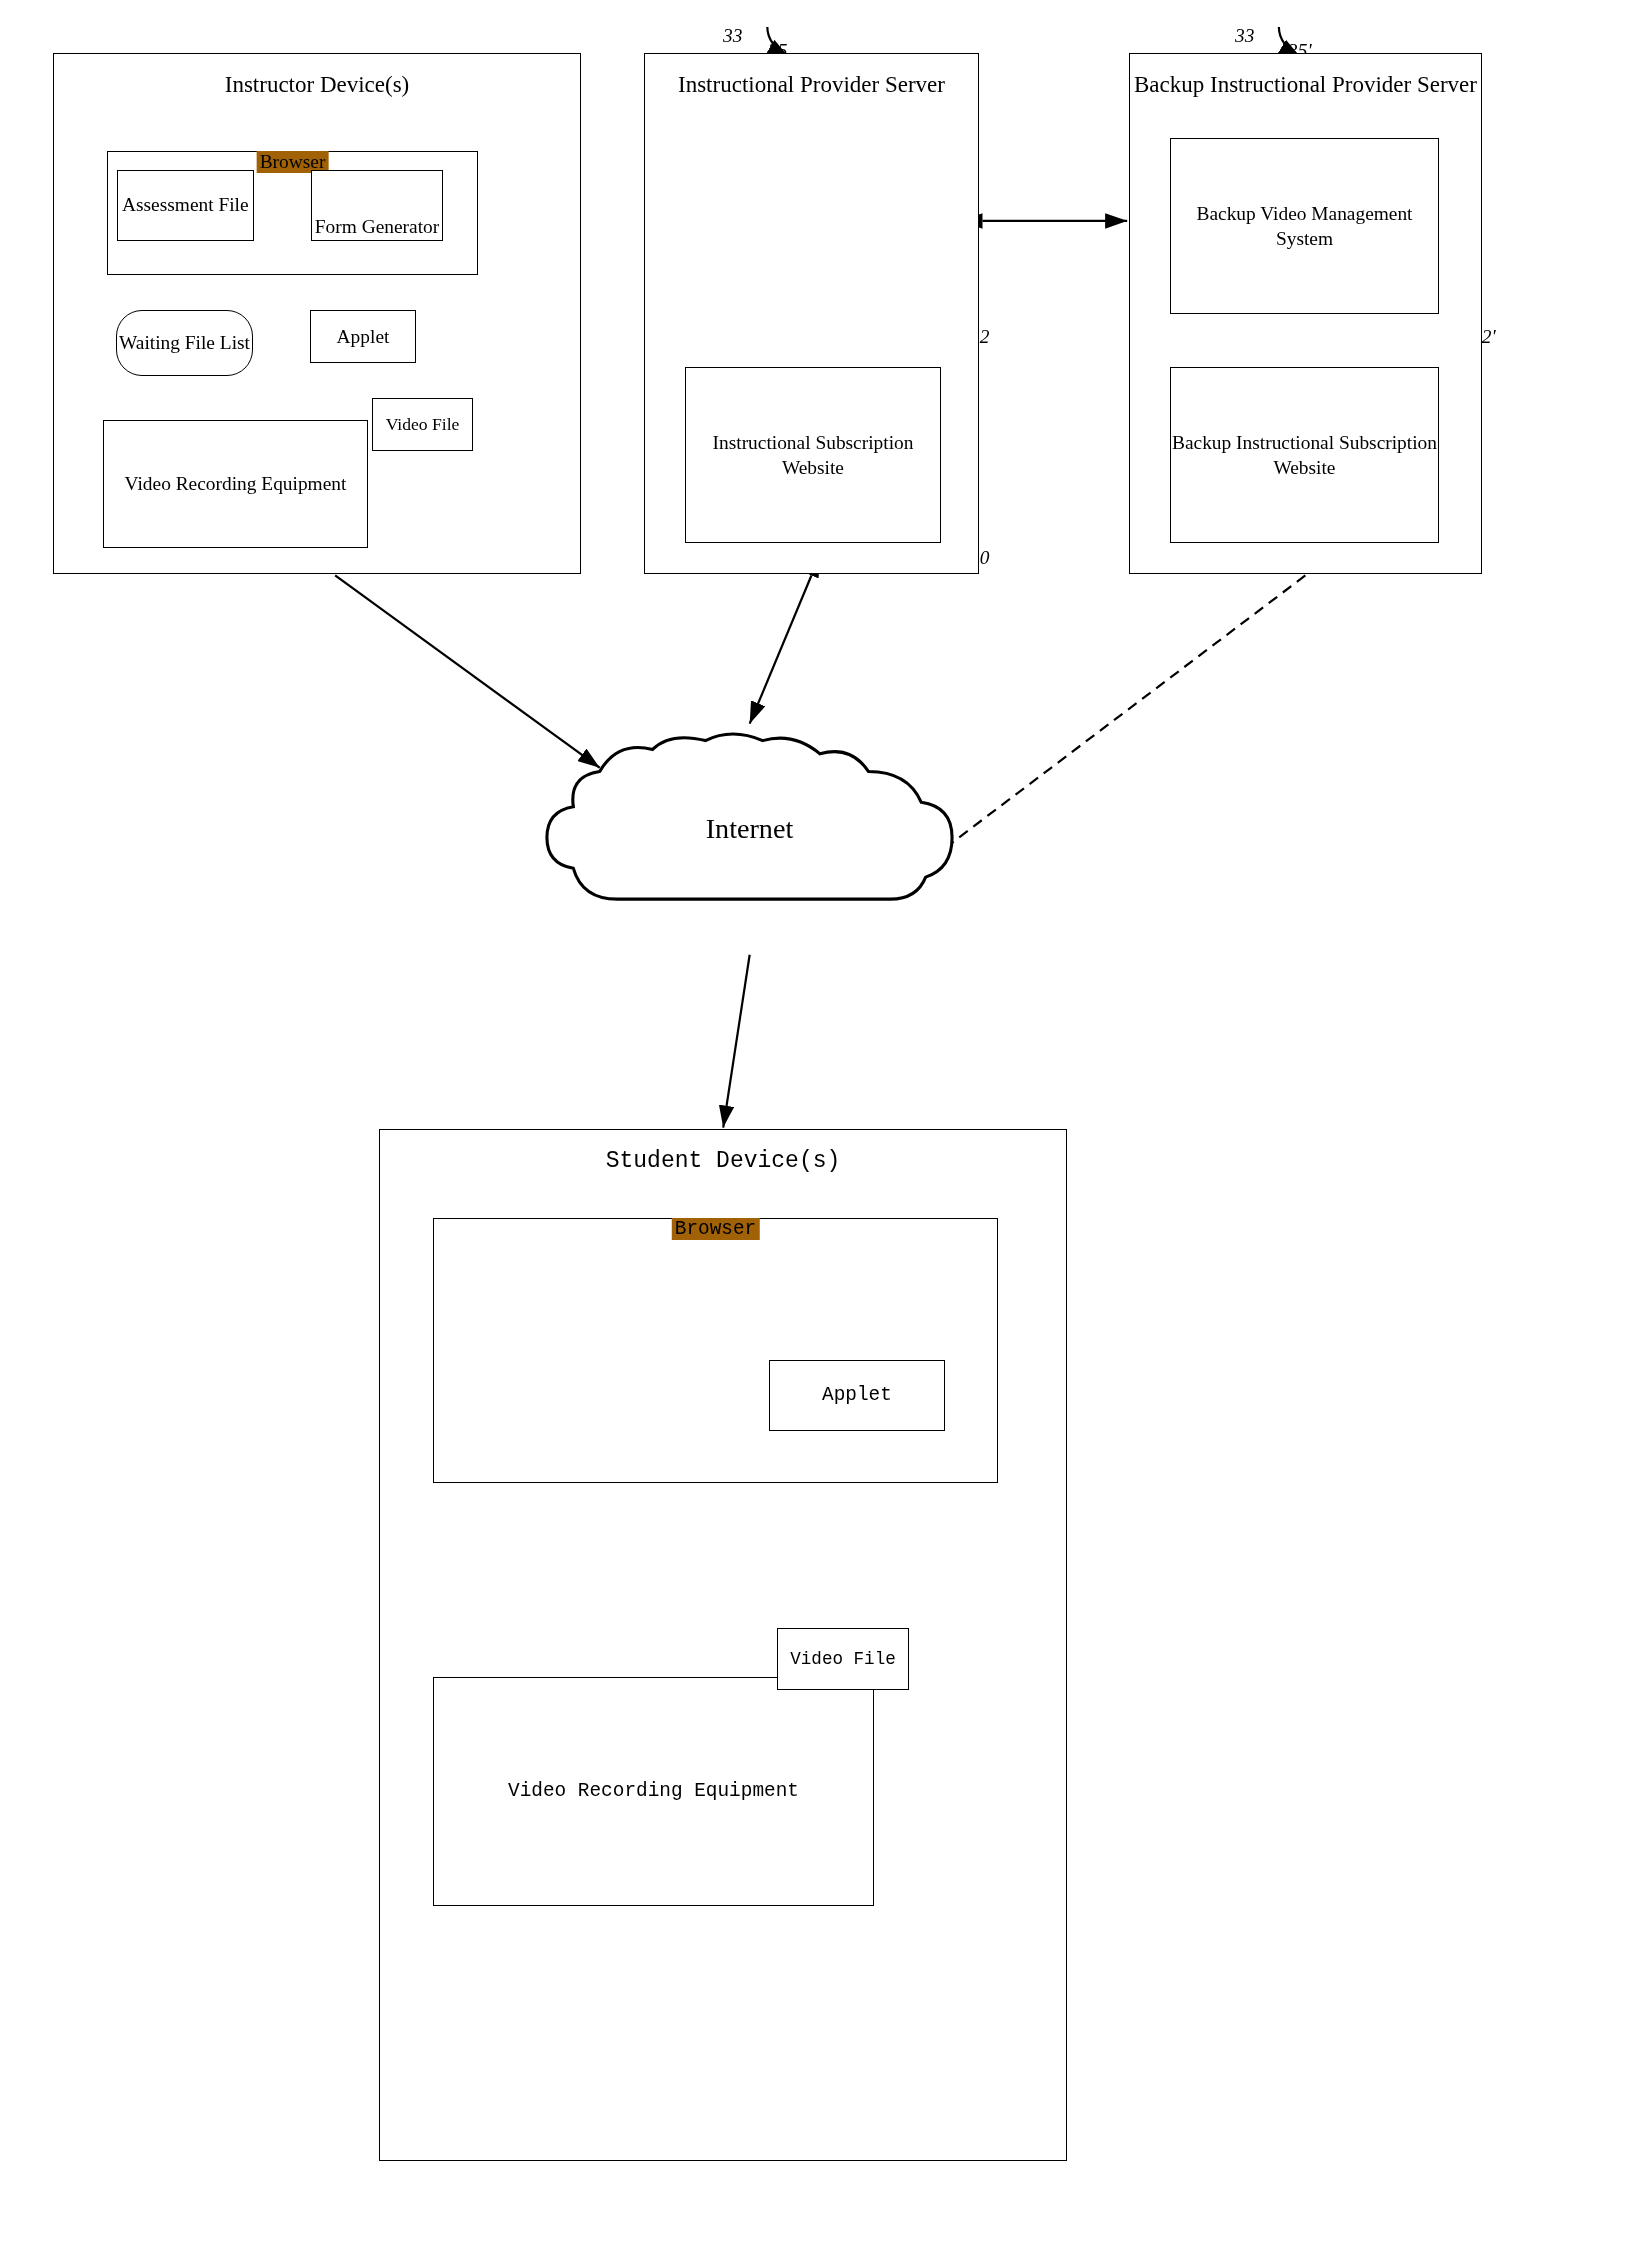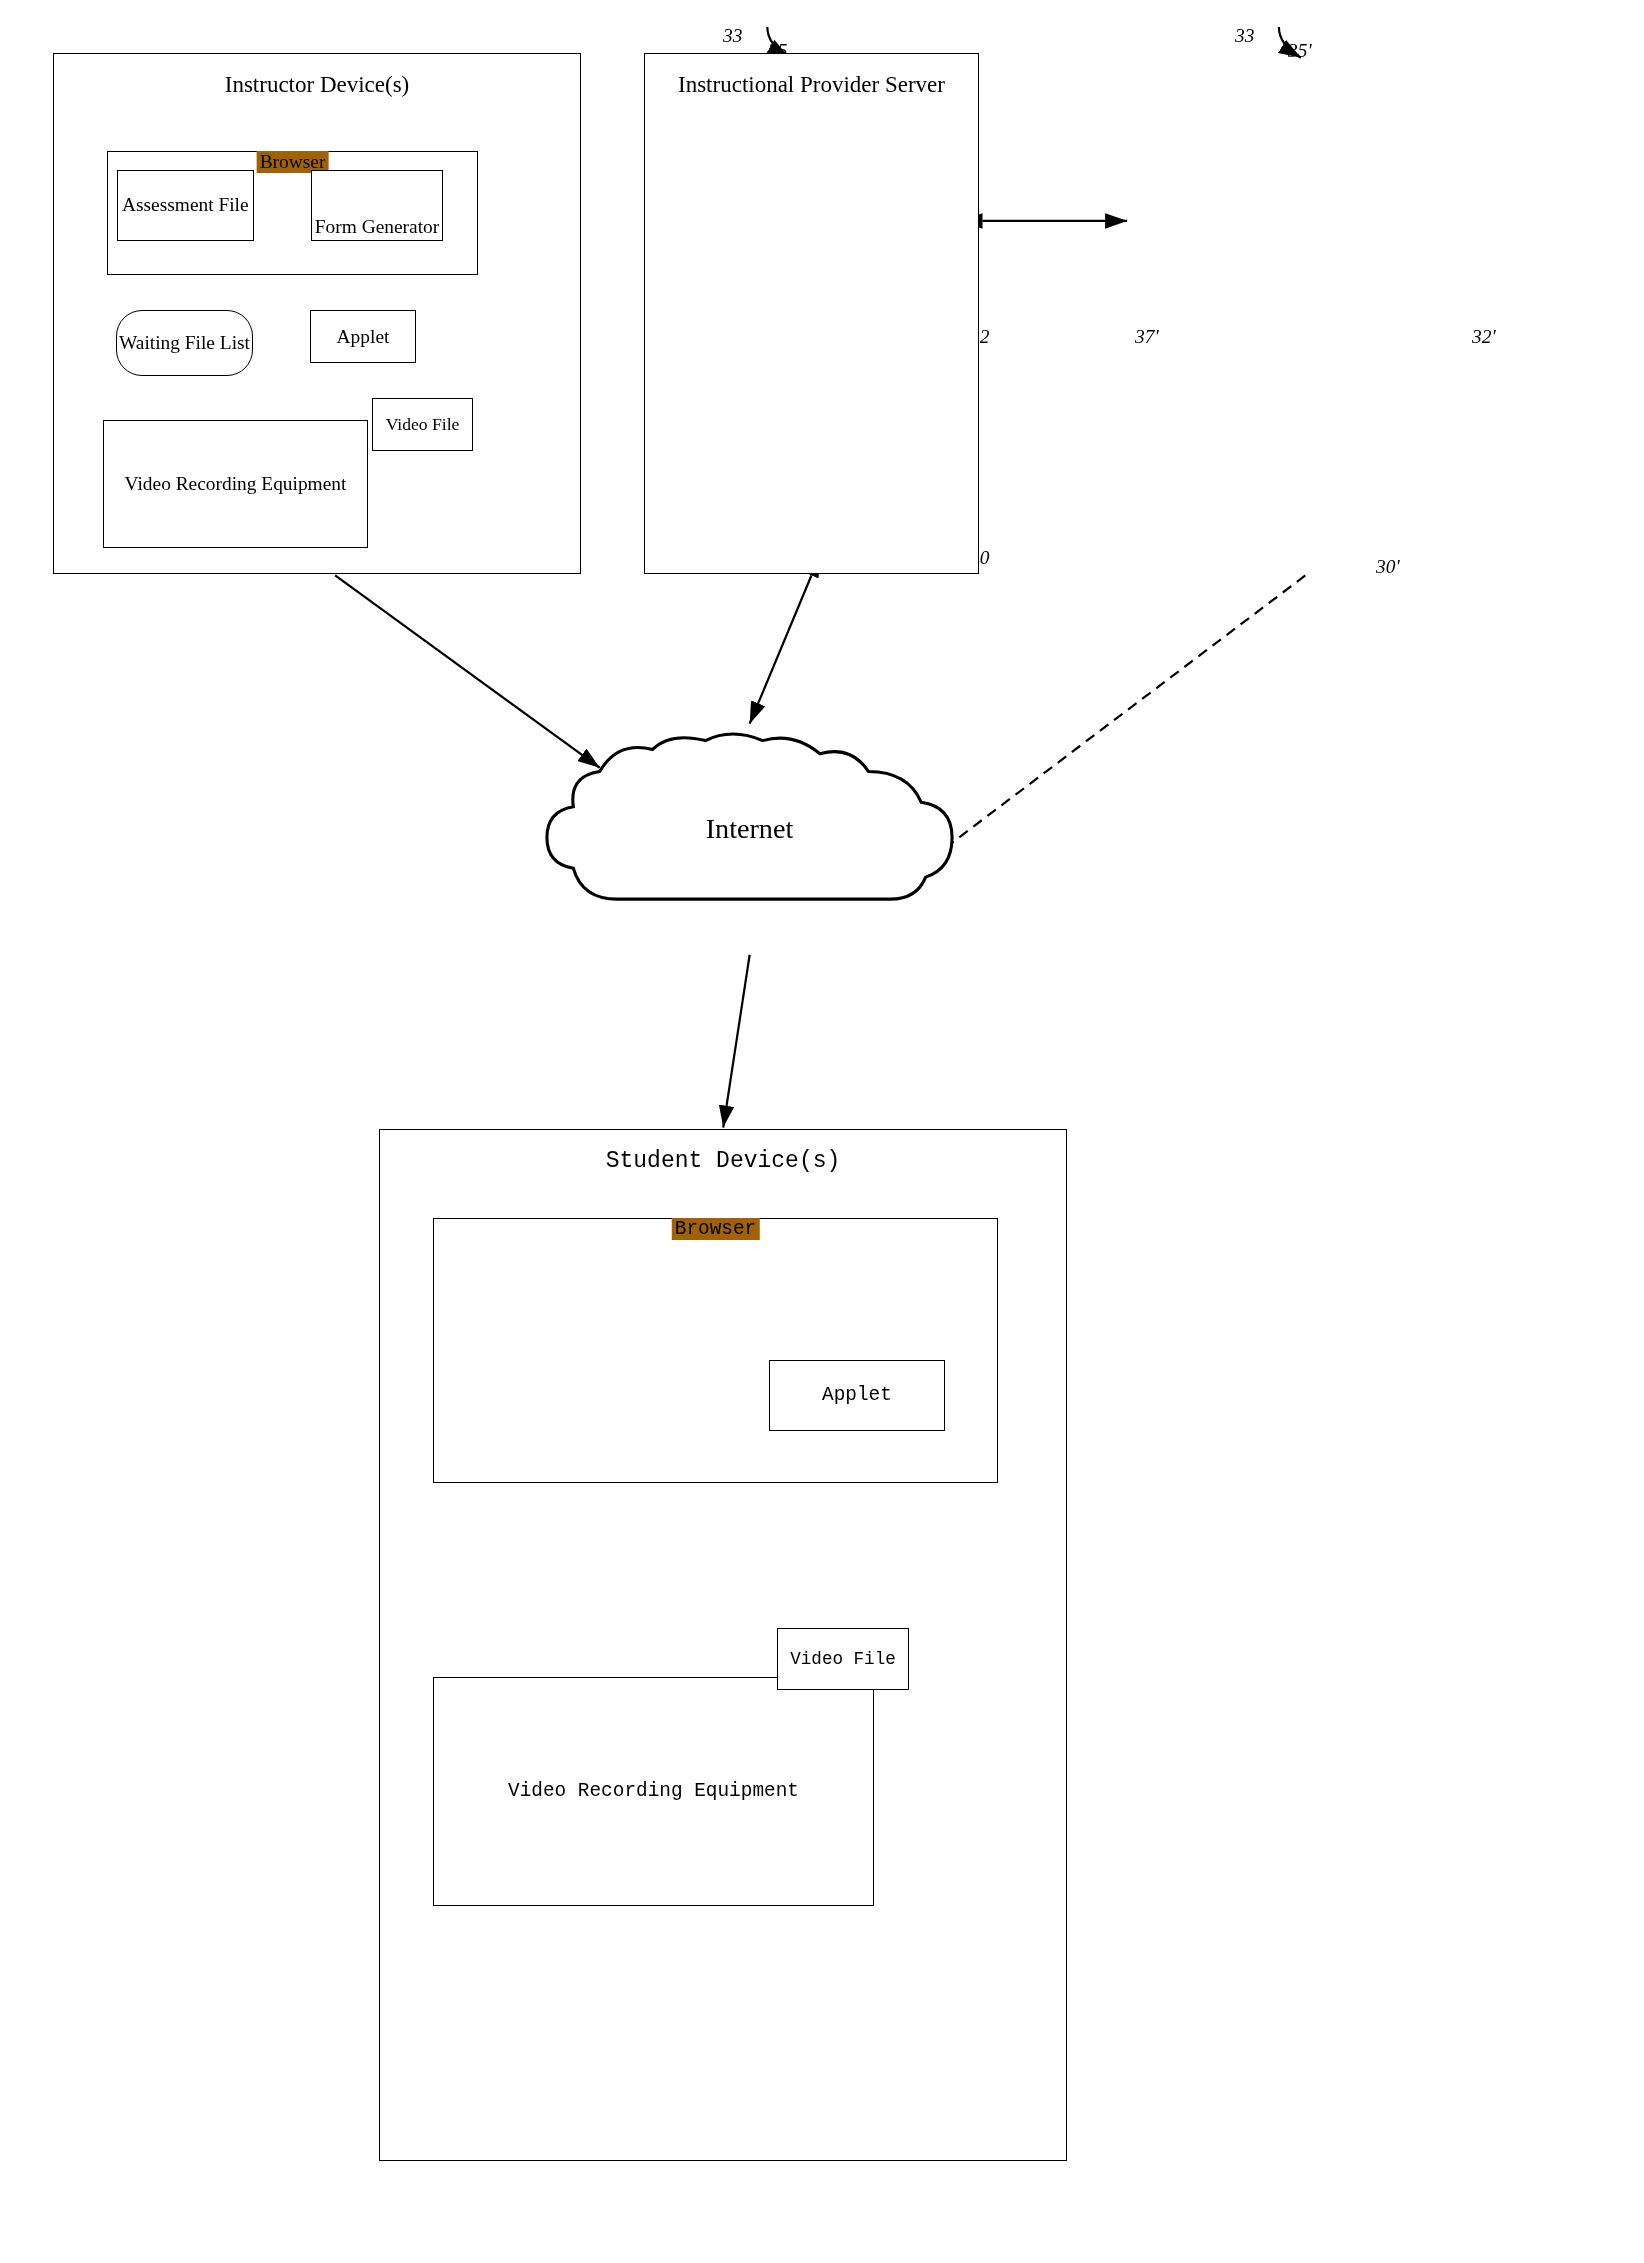--- a/index.html
+++ b/index.html
@@ -243,22 +243,36 @@
 
     <div class="box" style="top:344px; left:318px; width:101px; height:53px; display:flex; align-items:center; justify-content:center;">
       <span class="box-label" style="font-size:17.6px;">Video File</span>
     </div>
   </div>
 
   <div class="box provider-server">
     <span class="box-title provider-title">Instructional Provider Server</span>
 
 
-  </div>
-
+    <div class="box" style="top:313px; left:40px; width:256px; height:176px; display:flex; align-items:center; justify-content:center;">
+      <span class="box-label">Instructional Subscription Website</span>
+    </div>
+  </div>
+
+  <div class="box backup-provider-server">
+    <span class="box-title" style="top:17.6px; left:50%; transform:translateX(-50%); white-space:nowrap; font-size:23px;">Backup Instructional Provider Server</span>
+
+    <div class="box" style="top:84px; left:40px; width:269px; height:176px; display:flex; align-items:center; justify-content:center;">
+      <span class="box-label">Backup Video Management System</span>
+    </div>
+
+    <div class="box" style="top:313px; left:40px; width:269px; height:176px; display:flex; align-items:center; justify-content:center;">
+      <span class="box-label">Backup Instructional Subscription Website</span>
+    </div>
+  </div>
 
   <div class="internet-cloud">
     <svg viewBox="0 0 500 260" xmlns="http://www.w3.org/2000/svg" width="441" height="229">
 
       <path d="M 100 200 
                Q 60 200 50 165 
                Q 20 160 20 130 
                Q 20 100 50 95 
                Q 45 60 80 55 
                Q 100 20 140 30 

